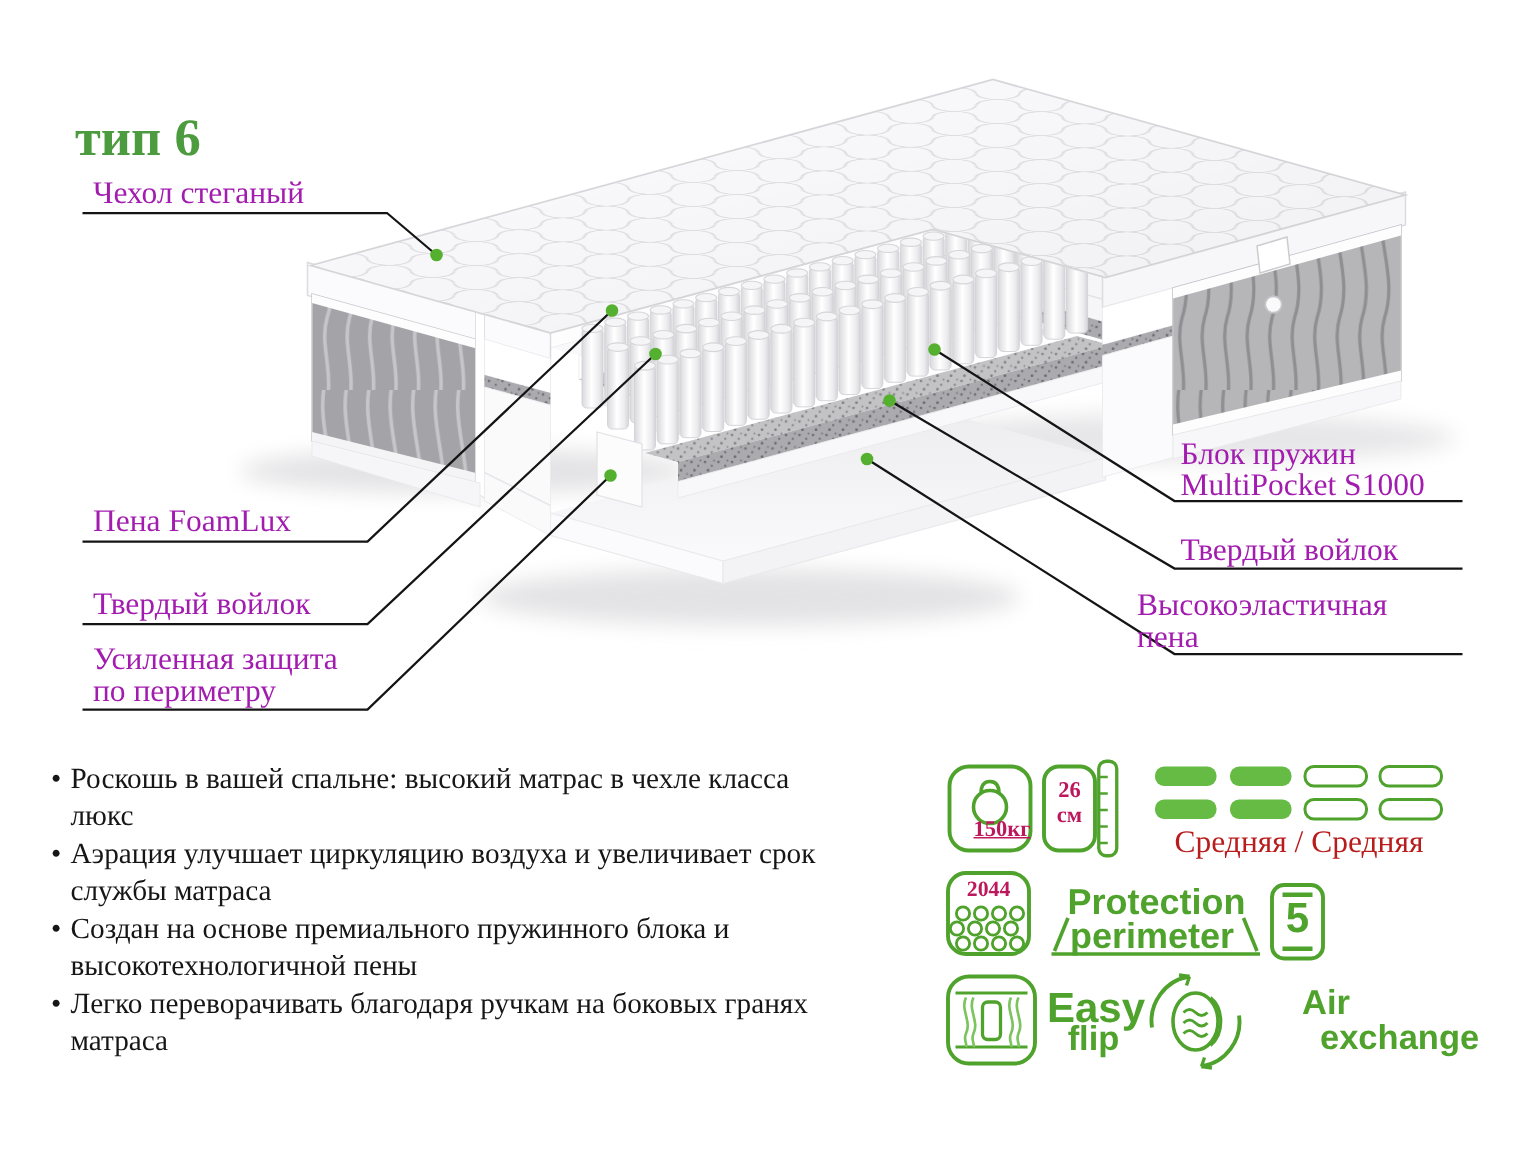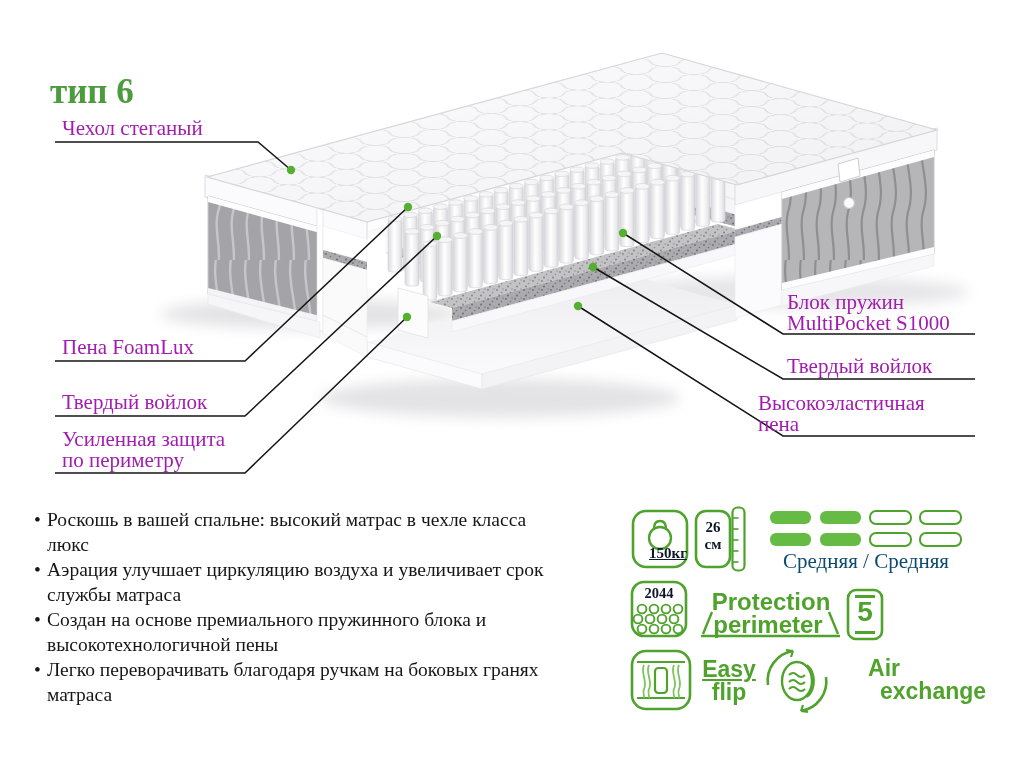--- a/index.html
+++ b/index.html
@@ -8,25 +8,25 @@
   #art{position:absolute;left:0;top:0;}
   .lbl{position:absolute;color:#a21caf;font-size:21px;line-height:21px;white-space:nowrap;}
   .lbl .ln{display:block;}
   #title{position:absolute;left:50px;top:56px;font-size:35px;font-weight:bold;color:#4c9b3e;margin-top:16px;}
   .bullets{position:absolute;left:34px;top:507px;width:530px;color:#161616;
            font-size:19.5px;line-height:25px;}
   .bullet{position:relative;padding-left:13px;}
   .bullet::before{content:"\2022";position:absolute;left:0;top:0;}
   .gtxt{position:absolute;color:#4fa32c;text-align:center;
         font-family:"Liberation Sans", sans-serif;font-weight:bold;}
-  .gserif{position:absolute;color:#0f172a;text-align:center;font-weight:bold;
+  .gserif{position:absolute;color:#be185d;text-align:center;font-weight:bold;
           font-family:"Liberation Serif", serif;}
   .icon{position:absolute;}
   #firmness-text{position:absolute;left:767px;top:549px;width:198px;text-align:center;
-                 color:#0c4a6e;font-size:21px;white-space:nowrap;}
+                 color:#b91c1c;font-size:21px;white-space:nowrap;}
 </style>
 </head>
 <body>
 
 <div id="stage">
 
   <svg id="art" width="1024" height="768" viewBox="0 0 1024 768">
     <defs>
       <pattern id="quilt" patternUnits="userSpaceOnUse" width="30" height="30" patternTransform="matrix(0.966,-0.263,0.963,0.27,0,0)">
         <rect width="30" height="30" fill="#fcfcfe"></rect>
@@ -327,21 +327,21 @@
   <svg class="icon" style="left:630px;top:649px;" width="62" height="62" viewBox="0 0 62 62">
     <rect x="2" y="2" width="58" height="58" rx="14" fill="none" stroke="#4fa32c" stroke-width="2.6"></rect>
     <line x1="7" y1="13" x2="55" y2="13" stroke="#4fa32c" stroke-width="2"></line>
     <line x1="7" y1="49" x2="55" y2="49" stroke="#4fa32c" stroke-width="2"></line>
     <rect x="25" y="19" width="12" height="25" rx="3.5" fill="none" stroke="#4fa32c" stroke-width="2.2"></rect>
     <path d="M14,16 c-4,8 4,16 0,24 c-2,4 1,7 0,9" fill="none" stroke="#7cc55e" stroke-width="1.8"></path>
     <path d="M19,16 c-4,8 4,16 0,24 c-2,4 1,7 0,9" fill="none" stroke="#7cc55e" stroke-width="1.8"></path>
     <path d="M44,16 c-4,8 4,16 0,24 c-2,4 1,7 0,9" fill="none" stroke="#7cc55e" stroke-width="1.8"></path>
     <path d="M49,16 c-4,8 4,16 0,24 c-2,4 1,7 0,9" fill="none" stroke="#7cc55e" stroke-width="1.8"></path>
   </svg>
-  <div class="gtxt" style="left:698px;top:656px;width:62px;font-size:23px;text-decoration:underline;">Easy</div>
+  <div class="gtxt" style="left:698px;top:656px;width:62px;font-size:28px;">Easy</div>
   <div class="gtxt" style="left:698px;top:679px;width:62px;font-size:23px;">flip</div>
 
   <svg class="icon" style="left:763px;top:647px;" width="68" height="68" viewBox="0 0 68 68">
     <path d="M30,4 A30,30 0 0 0 5,38" fill="none" stroke="#4fa32c" stroke-width="2.6"></path>
     <path d="M30,4 l-7,-1 M30,4 l-2,6" fill="none" stroke="#4fa32c" stroke-width="2.2"></path>
     <path d="M38,64 A30,30 0 0 0 63,30" fill="none" stroke="#4fa32c" stroke-width="2.6"></path>
     <path d="M38,64 l7,1 M38,64 l2,-6" fill="none" stroke="#4fa32c" stroke-width="2.2"></path>
     <ellipse cx="34" cy="34" rx="15" ry="19" fill="none" stroke="#4fa32c" stroke-width="2.4"></ellipse>
     <path d="M44,18 a15,19 0 0 1 0,32" fill="none" stroke="#4fa32c" stroke-width="2"></path>
     <path d="M26,28 q4,-4 8,0 q4,4 8,0" fill="none" stroke="#4fa32c" stroke-width="2"></path>

